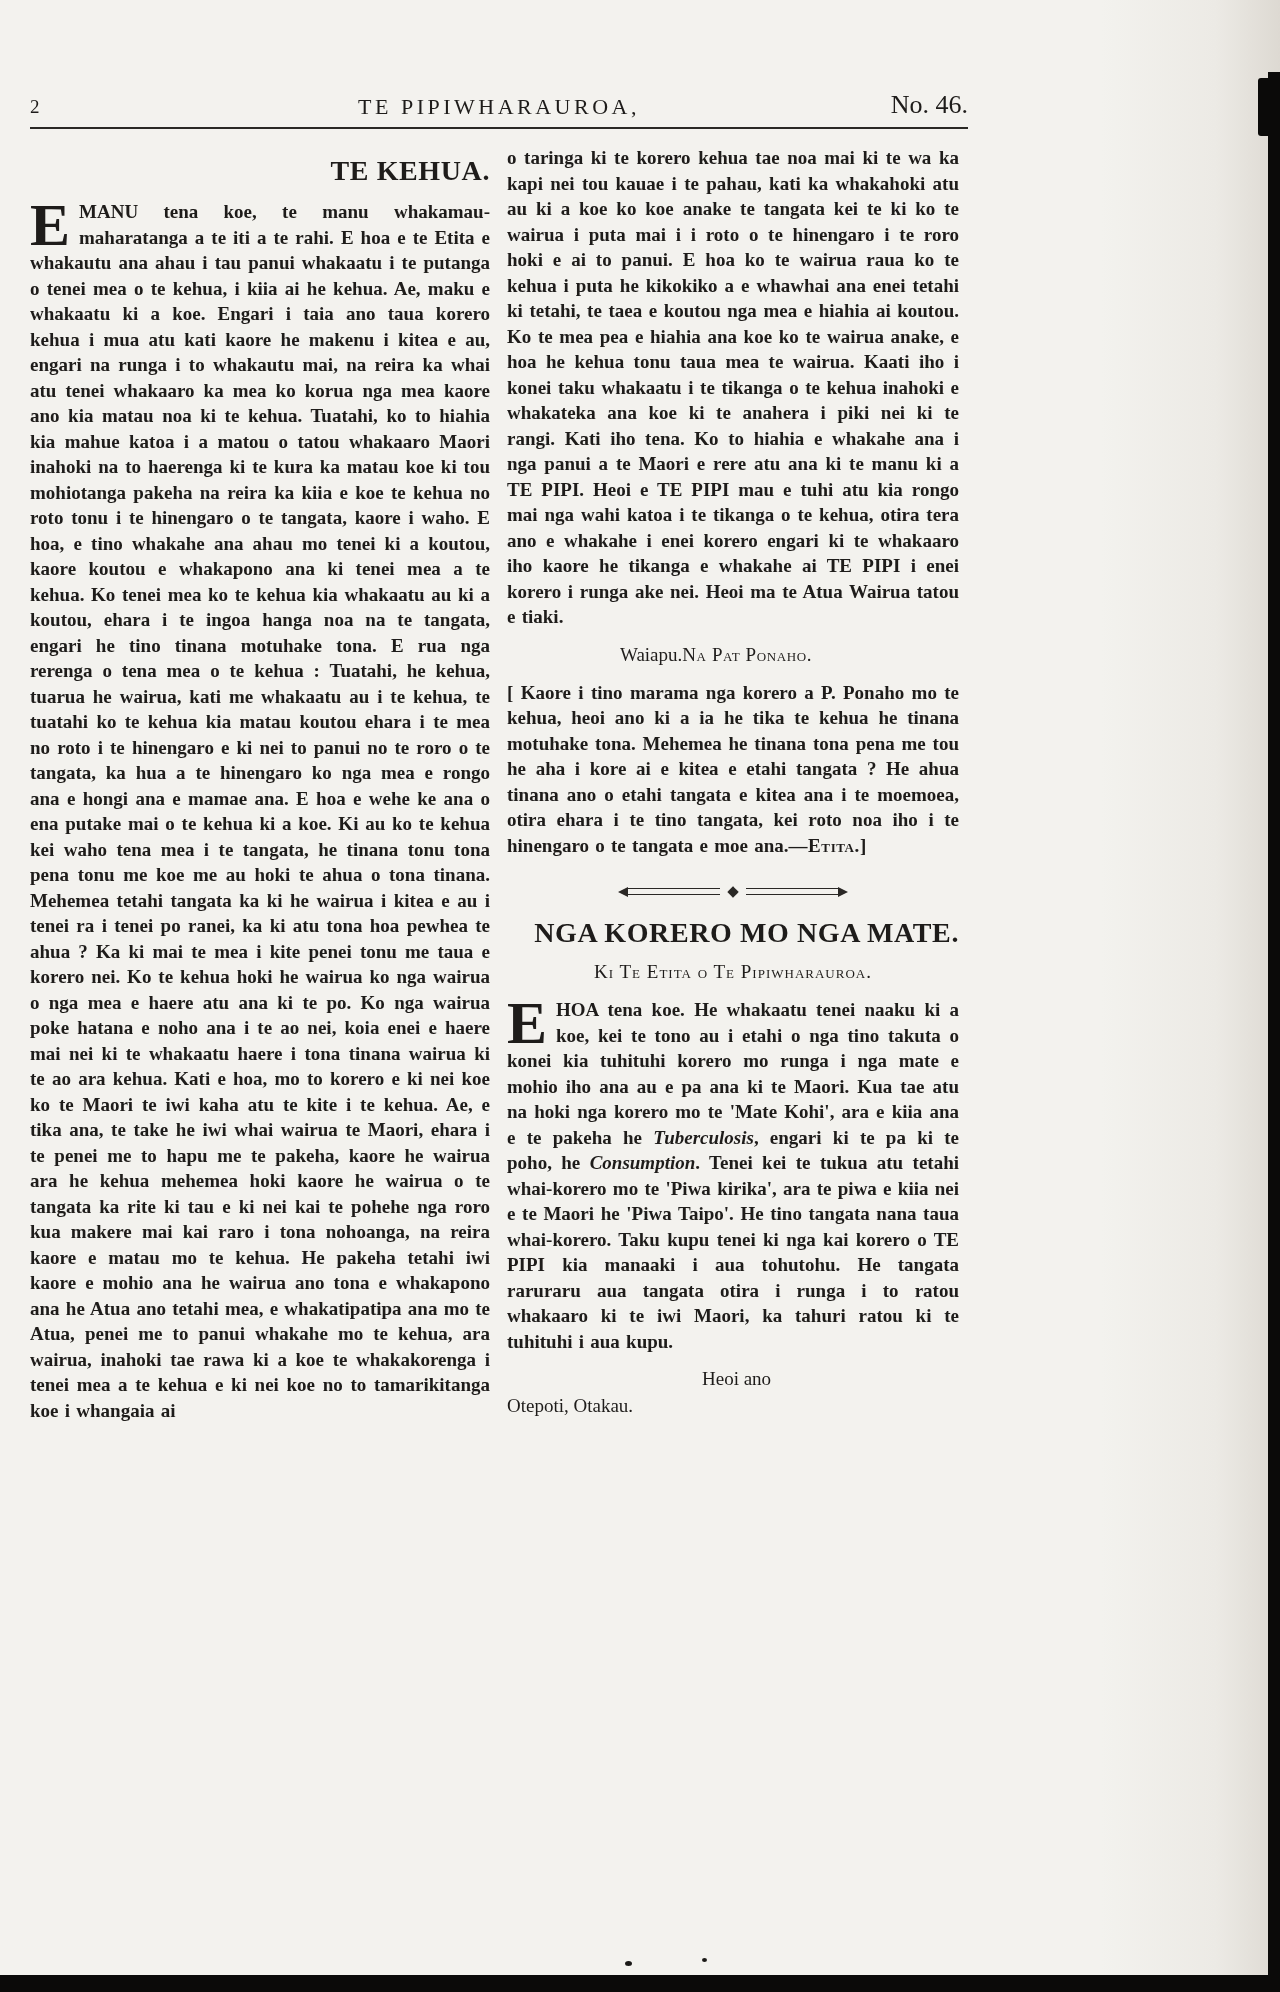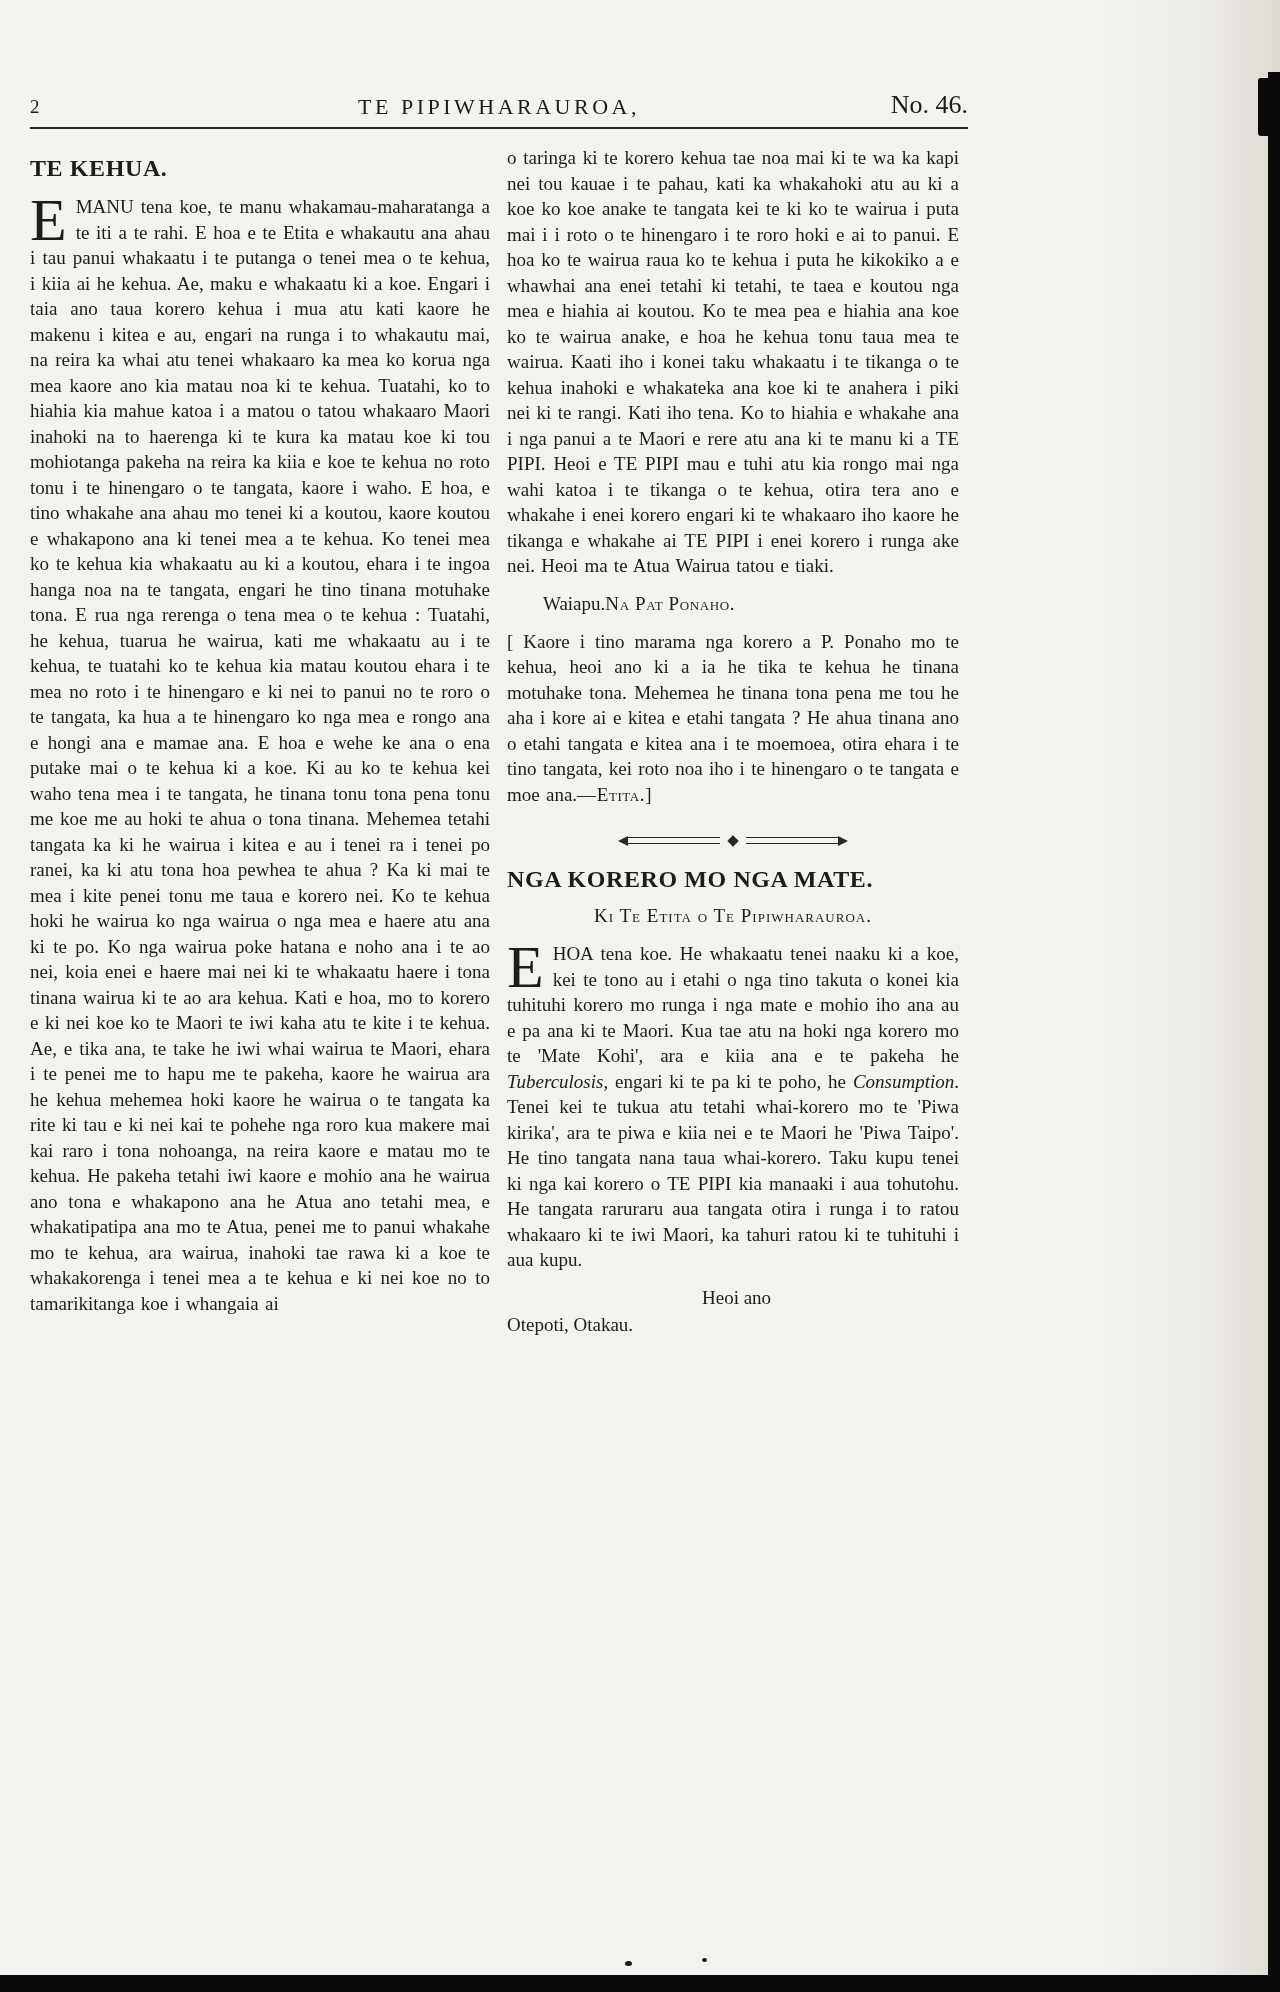--- a/index.html
+++ b/index.html
@@ -44,48 +44,48 @@
   
   .columns {
     display: flex;
     gap: 17px;
     margin-top: 16px;
   }
   .col { width: 460px; }
   .col-right { width: 452px; }
   h2.article-title {
     margin: 10px 0 12px 0;
-    text-align: left;
-    font-size: 24px;
+    text-align: right;
+    font-size: 28px;
     letter-spacing: 0.6px;
     font-weight: bold;
   }
   p.body {
     margin: 0;
     font-size: 19px;
     line-height: 25.5px;
     text-align: justify;
     word-spacing: 1.5px;
+    font-weight: bold;
   }
   .dropcap {
     float: left;
     font-size: 60px;
     line-height: 46px;
     padding: 3px 9px 0 0;
   }
   .smallcaps { font-variant: small-caps; letter-spacing: 0.6px; }
   .italic { font-style: italic; }
   
   .sig-row {
     display: flex;
-    justify-content: flex-start;
+    justify-content: center;
     margin-top: 14px;
     padding-right: 34px;
     font-size: 19px;
-    margin-left: 36px;
   }
   p.note { margin-top: 14px; }
   
   .divider {
     display: flex;
     align-items: center;
     justify-content: center;
     width: 230px;
     margin: 26px auto 18px auto;
   }

